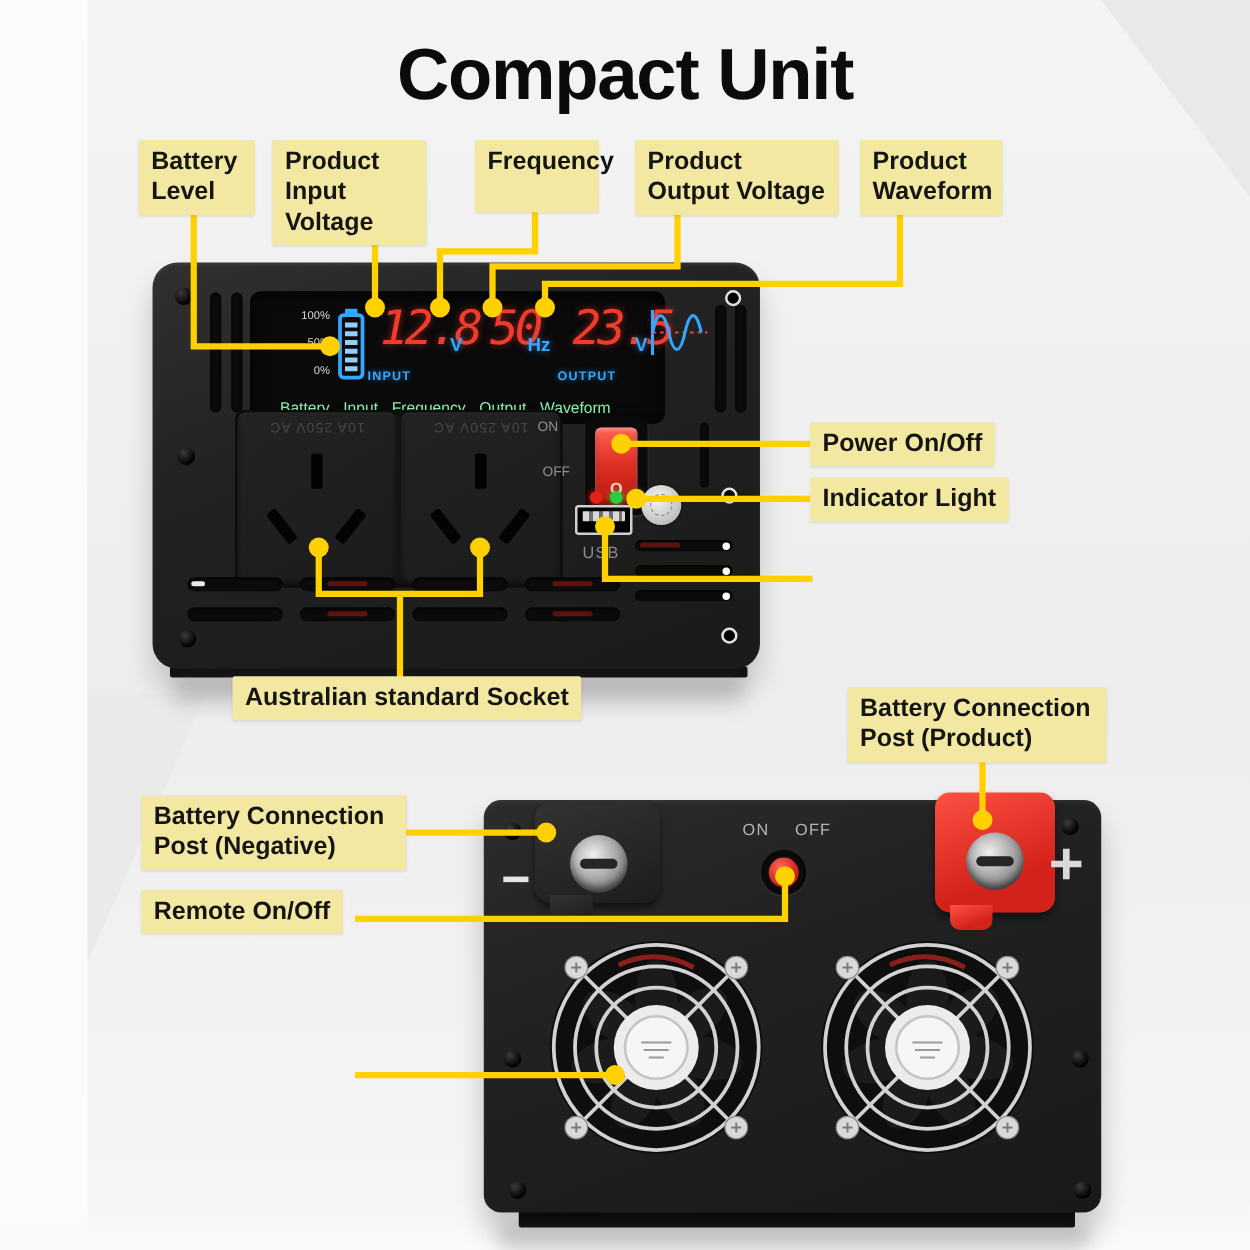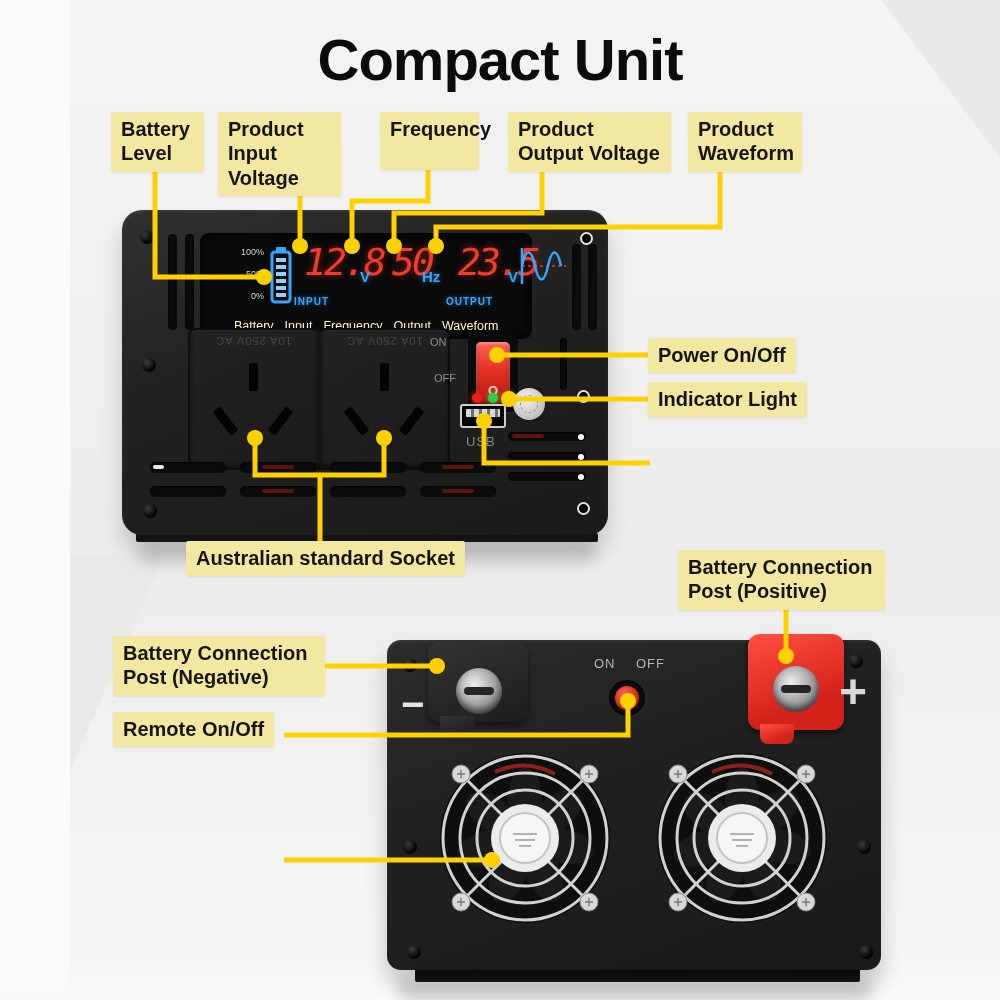--- a/index.html
+++ b/index.html
@@ -63,22 +63,22 @@
     font-size:9px; color:#d8d8d8; line-height:1; }
   .lcd-percents span { display:block; margin-bottom:13px; }
   .battery-svg { position:absolute; left:70px; top:13px; }
   .digit { position:absolute; font-family:"DejaVu Sans Mono", monospace; font-weight:normal;
     font-style:italic; font-size:38px; letter-spacing:-3px; color:#f13b2c;
     text-shadow:0 0 6px rgba(241,60,40,0.55); line-height:1;padding-left:12px; }
   .lcd-unit { position:absolute; font-size:15px; font-weight:bold; color:#35a7ff;
     text-shadow:0 0 5px rgba(53,167,255,0.6); line-height:1; }
   .lcd-sub { position:absolute; font-size:10px; font-weight:bold; letter-spacing:1px;
     color:#35a7ff; text-shadow:0 0 5px rgba(53,167,255,0.6); line-height:1; }
-  .lcd-legend { position:absolute; left:34px; top:86px; display:flex; gap:11px;
-    font-size:12.5px; color:#fef9c3; }
+  .lcd-legend { position:absolute; left:24px; top:86px; display:flex; gap:11px;
+    font-size:12.5px; color:#86efac; }
   .wave-svg { position:absolute; left:318px; top:10px; }
 
   
   .socket-pair { position:absolute; left:66px; top:118px; width:262px; height:142px;
     background:#141414; border-radius:8px; display:flex; box-shadow:inset 0 0 6px #000; }
   .socket { position:relative; flex:1; margin:2px; border-radius:6px;
     background:linear-gradient(150deg,#232323,#1b1b1b);
     box-shadow:inset 0 1px 2px rgba(255,255,255,0.06), inset 0 -2px 4px rgba(0,0,0,0.6); }
   .socket-rating { position:absolute; top:5px; left:0; width:100%; text-align:center;
     transform:rotate(180deg); font-size:11px; letter-spacing:1px; color:#474747; }
@@ -414,17 +414,17 @@
   <div class="callout callout-top" style="left:111px; top:112px; width:93px;">Battery Level</div>
   <div class="callout callout-top" style="left:218px; top:112px; width:123px;">Product Input Voltage</div>
   <div class="callout callout-top" style="left:380px; top:112px; width:99px;">Frequency</div>
   <div class="callout callout-top" style="left:508px; top:112px; width:163px;">Product Output Voltage</div>
   <div class="callout" style="left:648px; top:338px;">Power On/Off</div>
 
   <div class="callout callout-top" style="left:688px; top:112px; width:114px;">Product Waveform</div>
   <div class="callout" style="left:648px; top:382px;">Indicator Light</div>
   <div class="callout" style="left:186px; top:541px;">Australian standard Socket</div>
 
-  <div class="callout" style="left:678px; top:550px; width:207px;">Battery Connection Post (Positive)</div>
+  <div class="callout" style="left:678px; top:550px; width:207px;">Battery Connection Post (Product)</div>
   <div class="callout" style="left:113px; top:636px; width:212px;">Battery Connection Post (Negative)</div>
   <div class="callout" style="left:113px; top:712px;">Remote On/Off</div>
 
 </div>
 
 </body></html>

